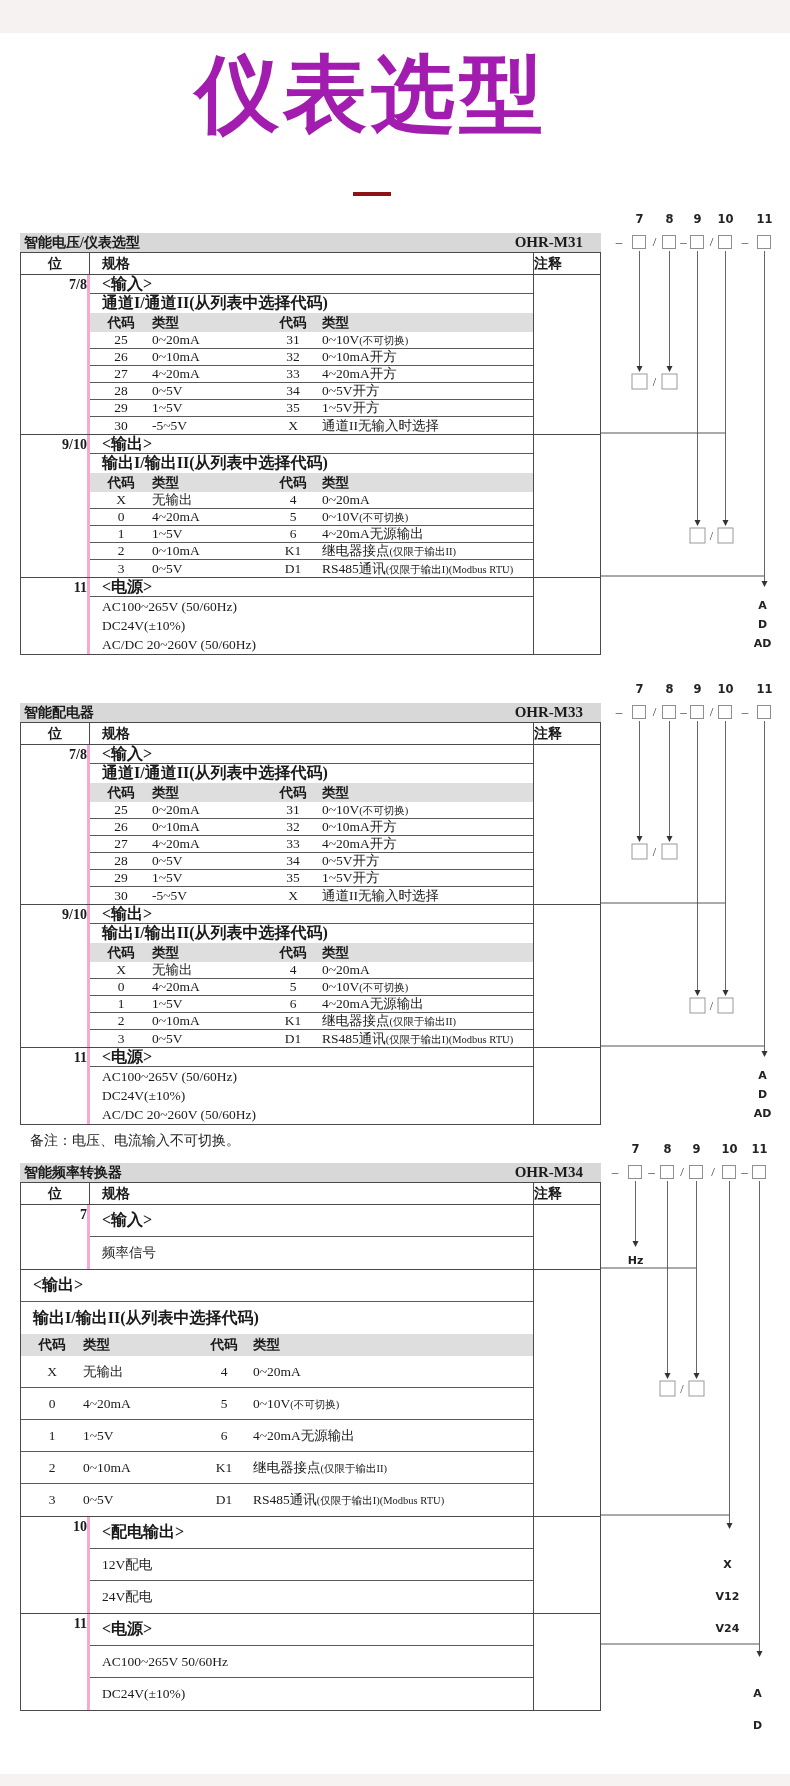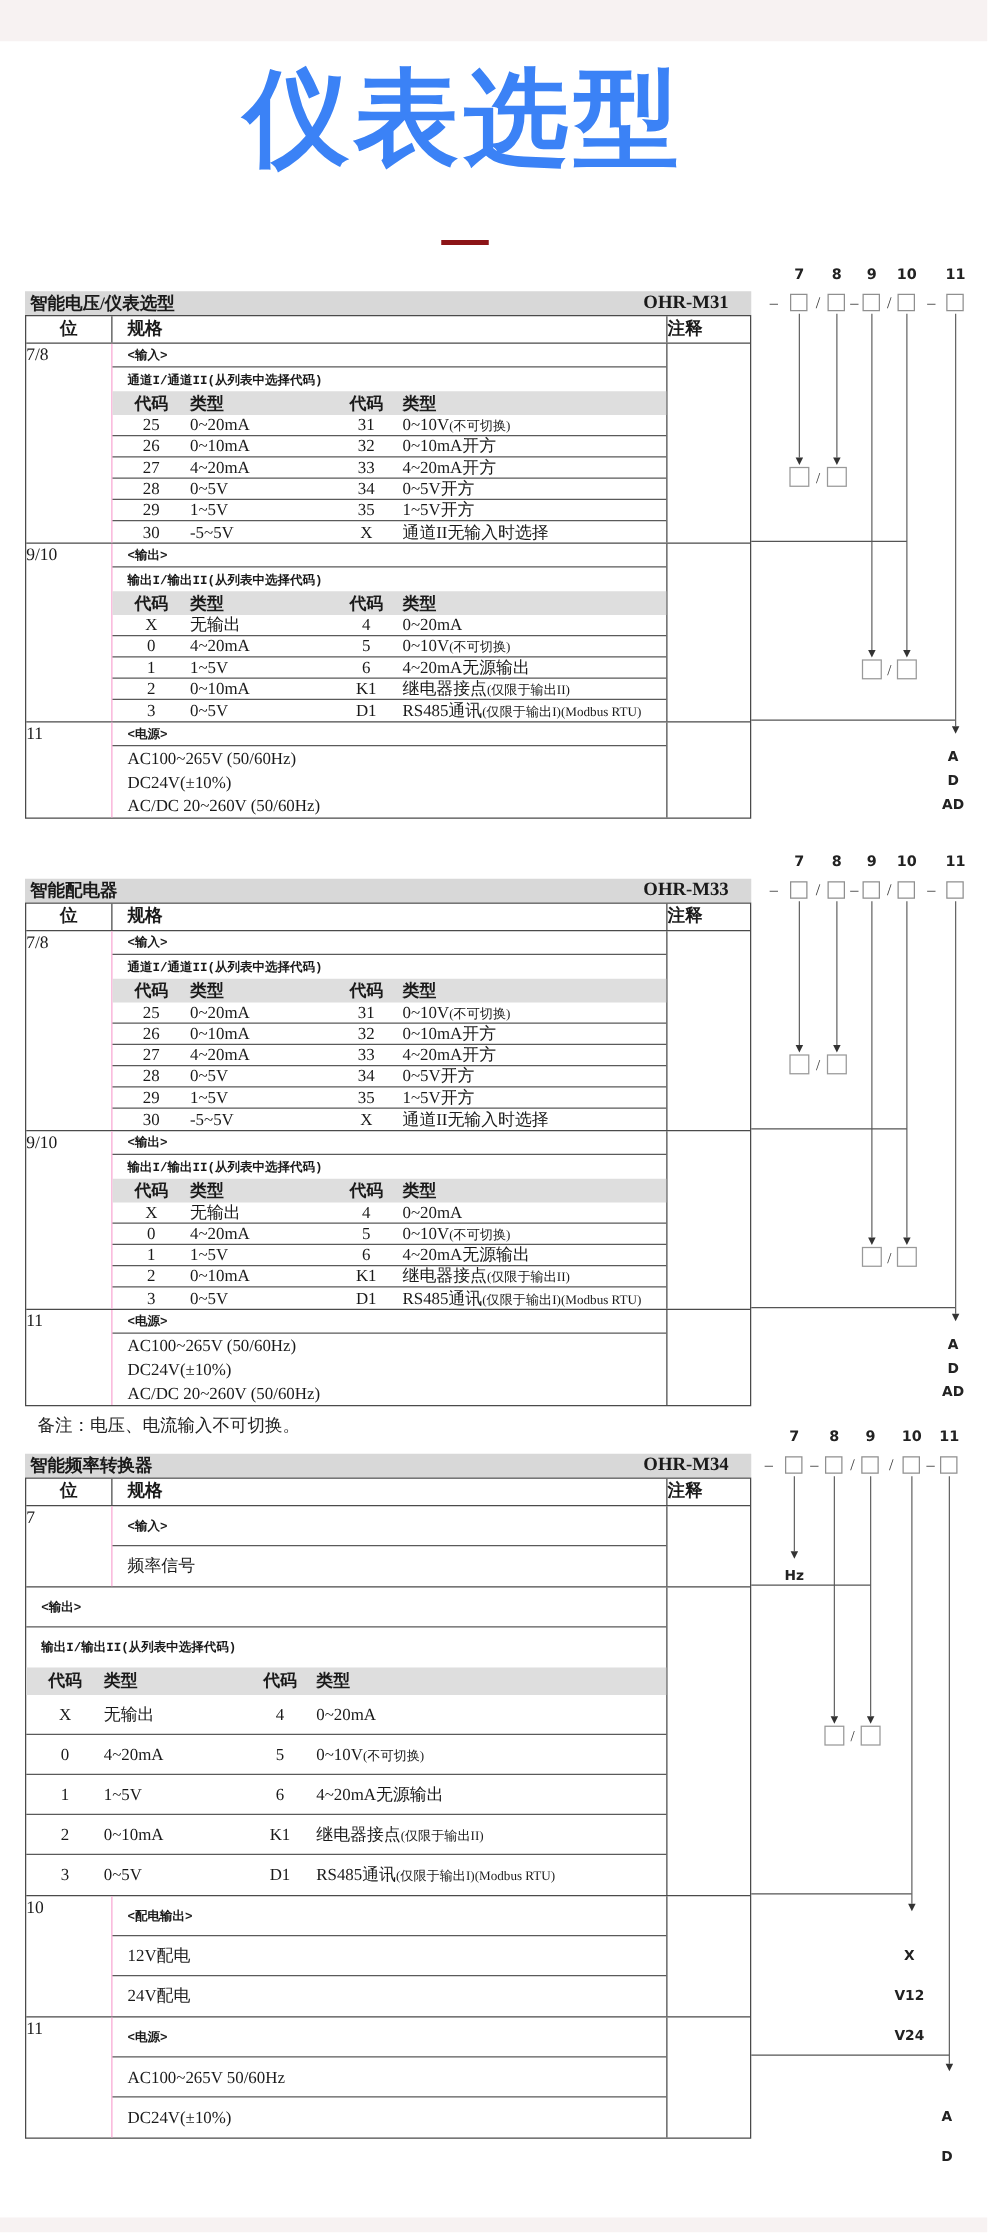--- a/index.html
+++ b/index.html
@@ -2,21 +2,21 @@
 <html><head>
 <meta charset="utf-8">
 <style>
   html,body{margin:0;padding:0;}
   body{width:790px;height:1786px;position:relative;background:#ffffff;
        font-family:"Liberation Serif",serif;color:#1a1a1a;overflow:hidden;}
   .topband{position:absolute;left:0;top:0;width:790px;height:33px;}
   .bottomband{position:absolute;left:0;top:1774px;width:790px;height:12px;}
   .page-title{position:absolute;left:0;top:46px;width:742px;text-align:center;
        font-family:"Liberation Sans",sans-serif;font-weight:bold;font-size:84px;
-       letter-spacing:4px;color:#3b82f6;line-height:1.15;}
+       letter-spacing:4px;color:#a21caf;line-height:1.15;}
   .title-dash{position:absolute;left:353px;top:192px;width:38px;height:4px;}
   .note{position:absolute;left:30px;top:1132px;font-size:14px;color:#222;}
 
   .tbl{position:absolute;left:0;width:790px;}
   .numbers span{position:absolute;top:-21px;transform:translateX(-50%);
        font-family:"DejaVu Sans",sans-serif;font-size:11.5px;font-weight:bold;color:#222;}
   .fmt span.box{position:absolute;top:2px;width:14px;height:14px;border:1px solid #8f8f8f;background:#fff;box-sizing:border-box;}
   .fmt span.sep{position:absolute;top:1px;transform:translateX(-50%);font-size:13px;color:#333;}
 
   .titlebar{position:absolute;left:20px;top:0;width:581px;height:19px;background:#d8d8d8;
@@ -26,30 +26,30 @@
 
   .grid{position:absolute;left:20px;top:19px;width:581px;border:1px solid #4a4a4a;box-sizing:border-box;background:#fff;}
   .hdr{display:flex;height:22px;border-bottom:1px solid #4a4a4a;font-weight:bold;font-size:14px;box-sizing:border-box;}
   .hdr div{line-height:21px;box-sizing:border-box;}
   .c1{width:69px;text-align:center;border-right:1px solid #4a4a4a;}
   .c2{flex:1;padding-left:12px;border-right:1px solid #4a4a4a;}
   .c3{width:66px;text-align:left;}
 
   .section{display:flex;}
   .section + .section{border-top:1px solid #4a4a4a;}
-  .pos{width:69px;border-right:1px solid #f9a8d4;box-sizing:border-box;
-       text-align:left;font-size:14px;padding-top:2px;}
+  .pos{width:69px;border-right:3px solid #f9a8d4;box-sizing:border-box;
+       text-align:right;font-size:14px;padding-top:2px;font-weight:bold;}
   .spec{flex:1;border-right:1px solid #4a4a4a;box-sizing:border-box;
        display:flex;flex-direction:column;min-width:0;}
   .notec{width:66px;}
 
   .row{display:flex;align-items:center;box-sizing:border-box;white-space:nowrap;}
   .row.div{border-bottom:1px solid #5a5a5a;}
   .row.codehdr{background:#dedede;font-weight:bold;}
-  .lbl{padding-left:12px;font-weight:bold;font-size:10px;font-family:Liberation Mono, monospace;}
+  .lbl{padding-left:12px;font-weight:bold;font-size:16px;}
   .opt{padding-left:12px;font-size:13.5px;}
   .cellA{width:62px;text-align:center;font-size:13.5px;}
   .cellB{width:112px;font-size:13.5px;}
   .cellC{width:58px;text-align:center;font-size:13.5px;}
   .cellD{flex:1;font-size:13.5px;}
   .paren{font-size:10.5px;}
 
   svg.diag{position:absolute;left:600px;top:0;overflow:visible;}
   svg.diag text{font-family:"DejaVu Sans",sans-serif;font-size:11px;font-weight:600;fill:#222;}
   svg.diag text.slash{font-family:"Liberation Serif",serif;font-size:12px;font-weight:normal;fill:#333;}

